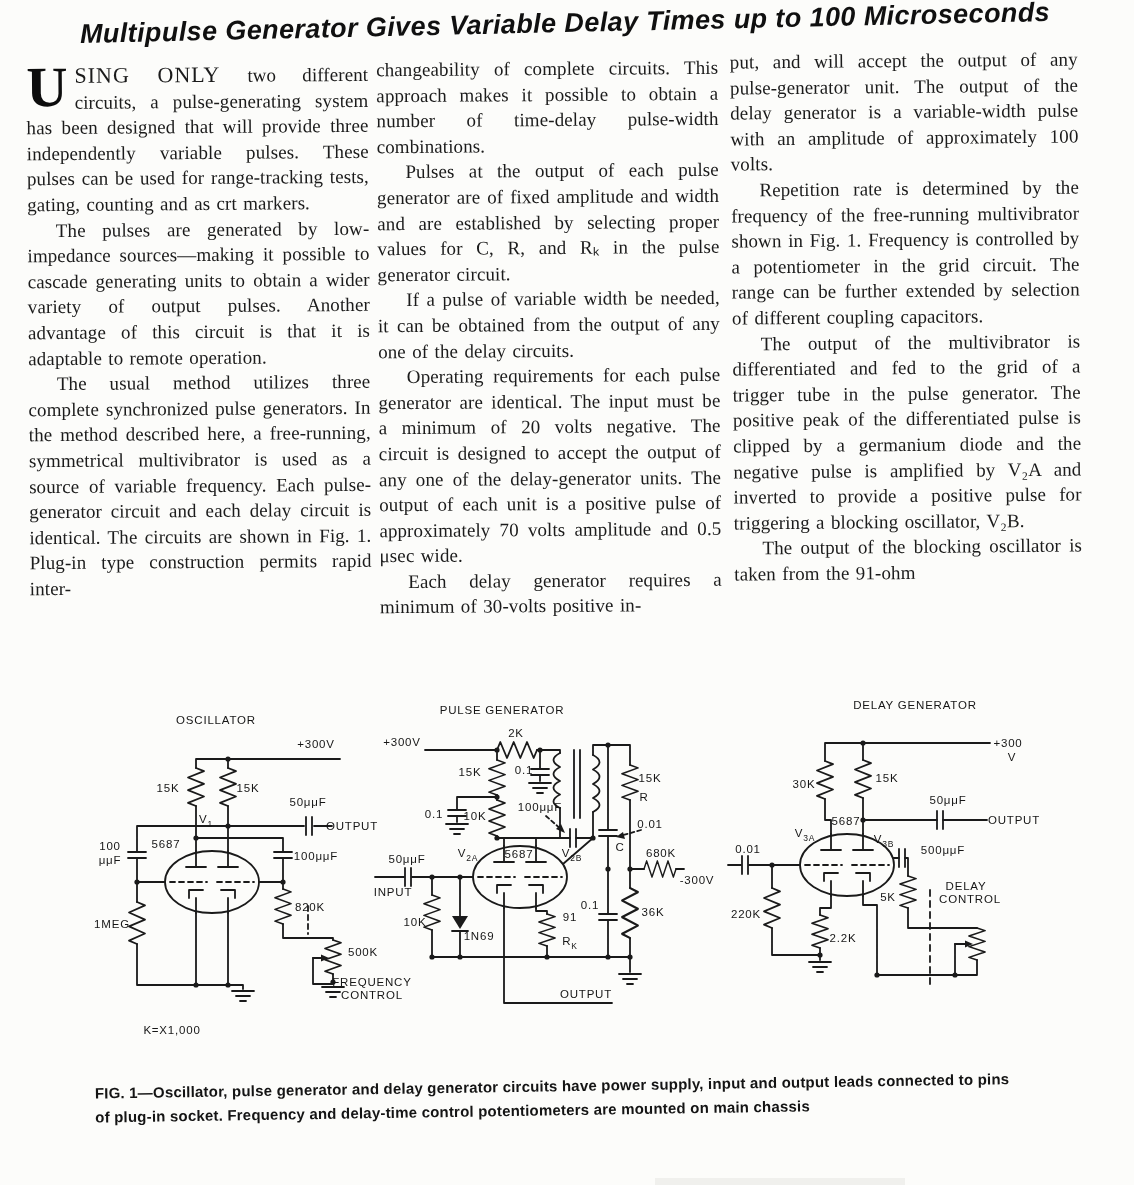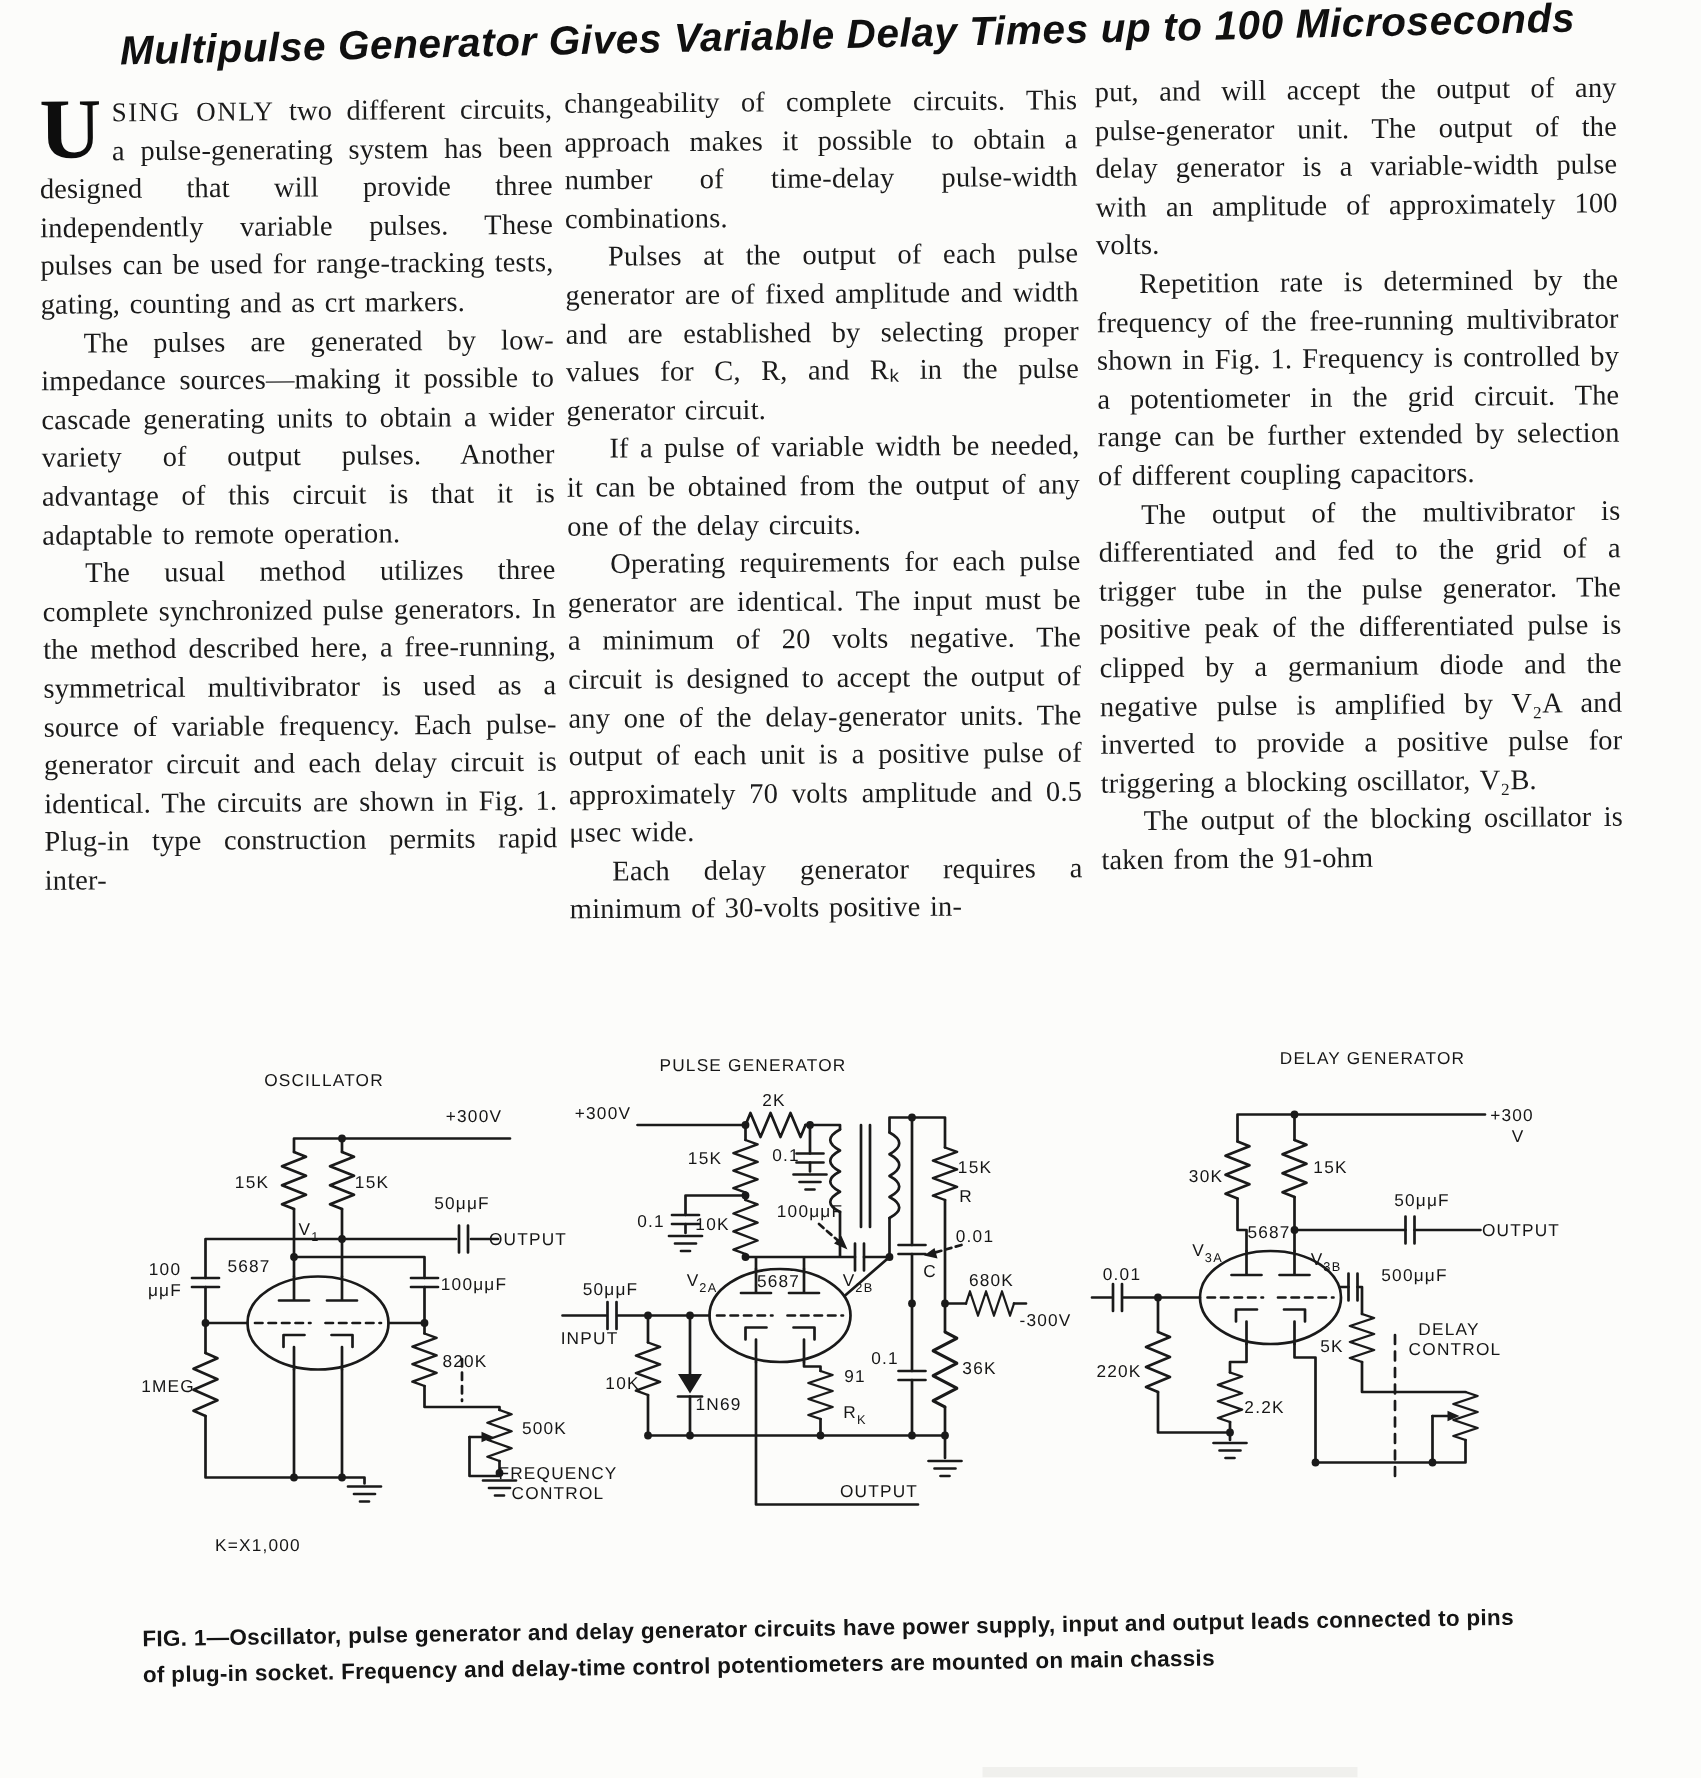--- a/index.html
+++ b/index.html
@@ -22,21 +22,21 @@
   }
   #col1{left:28px;top:62px;transform:rotate(-0.4deg);}
   #col2{left:378px;top:56px;transform:rotate(-0.4deg);}
   #col3{left:732px;top:48px;width:348px;transform:rotate(-0.5deg);}
   .col p{margin:0;text-indent:1.5em;}
   .col p.noindent{text-indent:0;}
   .dropcap{
     float:left;font-weight:bold;font-size:57px;line-height:42px;
     margin:3px 7px 0 0;color:#0d0d0d;
   }
-  .lead{font-size:18px;letter-spacing:1px;}
+  .lead{font-size:22px;letter-spacing:1px;}
   #figure{position:absolute;left:0;top:0;width:1134px;height:1185px;}
   #fig-svg text{
     font-family:"Liberation Sans", sans-serif;font-size:11.5px;fill:#161616;
     letter-spacing:.8px;
   }
   .caption{
     position:absolute;left:95px;top:1074px;width:965px;
     font-family:"Liberation Sans", sans-serif;font-weight:bold;
     font-size:15px;line-height:24px;letter-spacing:.2px;color:#141414;
     transform:rotate(-0.9deg);

